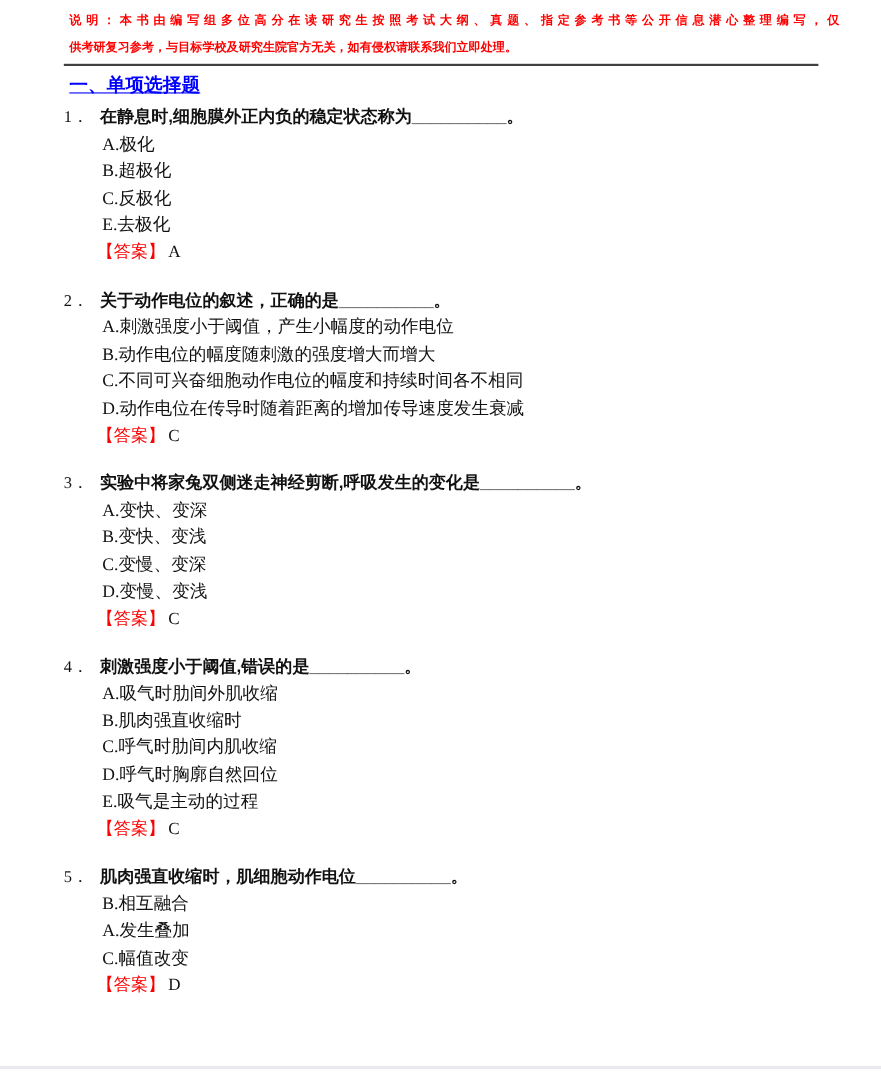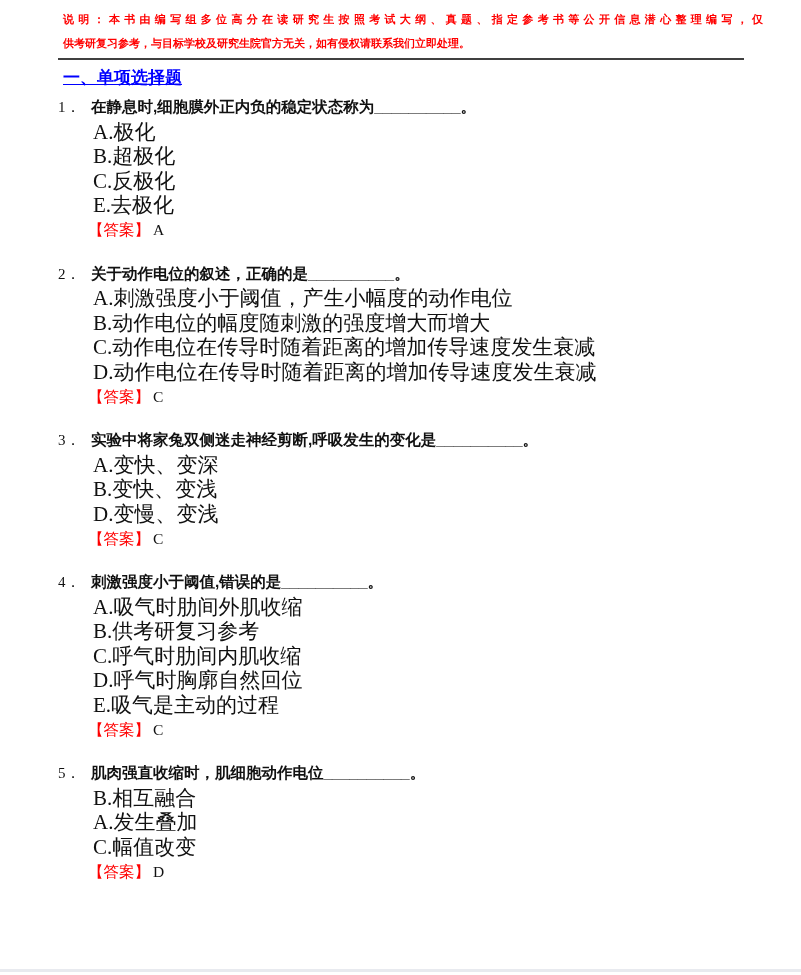--- a/index.html
+++ b/index.html
@@ -67,21 +67,21 @@
   }
   .q-stem{
     font-family:"Liberation Sans", sans-serif;
     font-weight:bold;
     font-size:15.5px;
     text-align:center;
   }
   .option{
     padding-left:30px;
     font-family:"Liberation Serif", serif;
-    font-size:21px;
+    font-size:16px;
   }
   .q-answer{
     padding-left:25px;
     font-size:15.5px;
   }
   .ans-label{
     color:var(--accent-red);
     font-family:"Liberation Sans", sans-serif;
   }
   .ans-value{
@@ -130,51 +130,52 @@
   </div>
 
   <div class="question">
     <div class="q-row">
       <span class="q-num">2．</span>
       <span class="q-stem">关于动作电位的叙述，正确的是__________。</span>
     </div>
     <div class="q-options">
           <div class="option">A.刺激强度小于阈值，产生小幅度的动作电位</div>
           <div class="option">B.动作电位的幅度随刺激的强度增大而增大</div>
-          <div class="option">C.动作电位在传导时随着距离的增加传导速度发生衰减</div>
+          <div class="option">C.不同可兴奋细胞动作电位的幅度和持续时间各不相同</div>
           <div class="option">D.动作电位在传导时随着距离的增加传导速度发生衰减</div>
         </div>
     <div class="q-answer">
       <span class="ans-label">【答案】</span><span class="ans-value">C</span>
     </div>
   </div>
 
   <div class="question">
     <div class="q-row">
       <span class="q-num">3．</span>
       <span class="q-stem">实验中将家兔双侧迷走神经剪断,呼吸发生的变化是__________。</span>
     </div>
     <div class="q-options">
           <div class="option">A.变快、变深</div>
           <div class="option">B.变快、变浅</div>
+          <div class="option">C.变慢、变深</div>
           <div class="option">D.变慢、变浅</div>
         </div>
     <div class="q-answer">
       <span class="ans-label">【答案】</span><span class="ans-value">C</span>
     </div>
   </div>
 
   <div class="question">
     <div class="q-row">
       <span class="q-num">4．</span>
       <span class="q-stem">刺激强度小于阈值,错误的是__________。</span>
     </div>
     <div class="q-options">
           <div class="option">A.吸气时肋间外肌收缩</div>
-          <div class="option">B.供考研复习参考</div>
+          <div class="option">B.肌肉强直收缩时</div>
           <div class="option">C.呼气时肋间内肌收缩</div>
           <div class="option">D.呼气时胸廓自然回位</div>
           <div class="option">E.吸气是主动的过程</div>
         </div>
     <div class="q-answer">
       <span class="ans-label">【答案】</span><span class="ans-value">C</span>
     </div>
   </div>
 
   <div class="question">

